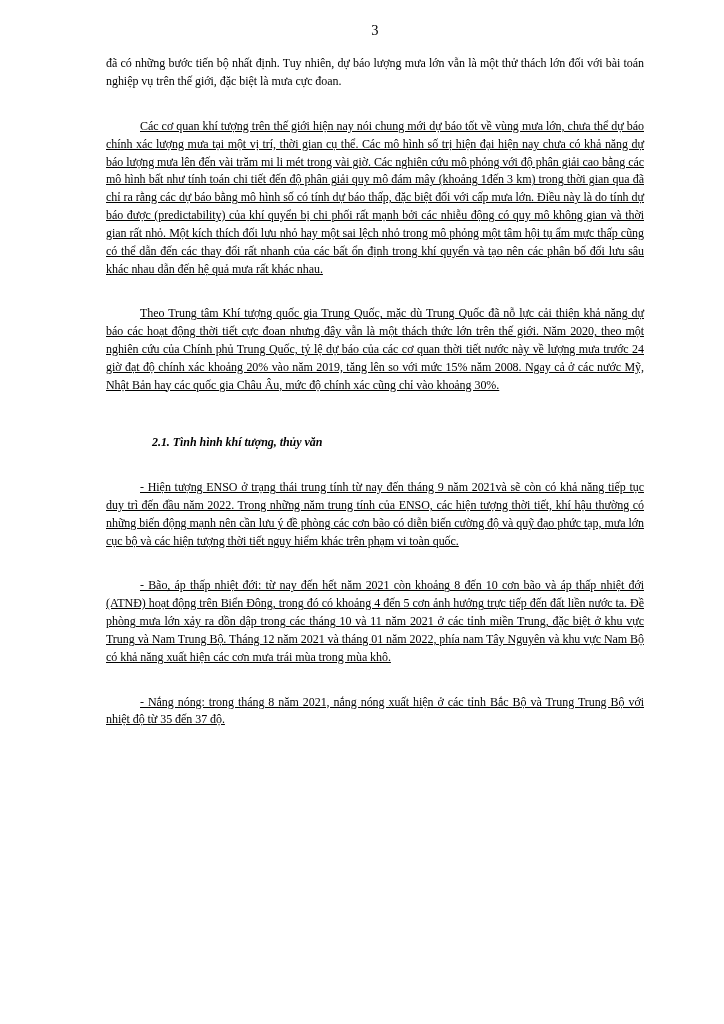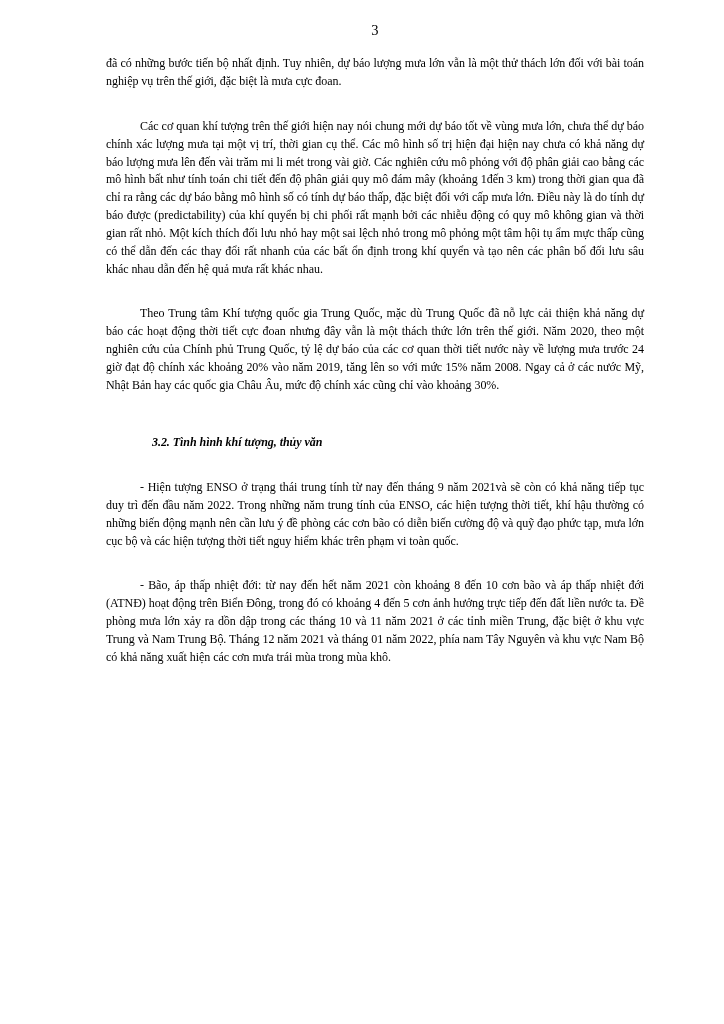--- a/index.html
+++ b/index.html
@@ -28,20 +28,21 @@
   .body-text p {
     margin: 8px;
     font-size: 12px;
     line-height: 1.485;
     text-align: justify;
     text-justify: inter-word;
     letter-spacing: -0.05px;
   }
   .indent {
     text-indent: 34px;
+    text-decoration: underline;
   }
   .heading {
     font-weight: bold;
     font-size: 15.3px;
     line-height: 1.485;
     margin: 0;
     text-indent: 34px;
   }
   .subheading {
     font-weight: bold;
@@ -72,30 +73,31 @@
 
     <div class="spacer-sm"></div>
 
     <p class="indent">Theo Trung tâm Khí tượng quốc gia Trung Quốc, mặc dù Trung Quốc đã nỗ lực cải thiện khả năng dự báo các hoạt động thời tiết cực đoan nhưng đây vẫn là một thách thức lớn trên thế giới. Năm 2020, theo một nghiên cứu của Chính phủ Trung Quốc, tỷ lệ dự báo của các cơ quan thời tiết nước này về lượng mưa trước 24 giờ đạt độ chính xác khoảng 20% vào năm 2019, tăng lên so với mức 15% năm 2008. Ngay cả ở các nước Mỹ, Nhật Bản hay các quốc gia Châu Âu, mức độ chính xác cũng chỉ vào khoảng 30%.</p>
 
     <div class="spacer-md"></div>
 
 
     <div class="spacer-sm"></div>
 
-    <p class="subheading">3.2. Tình hình khí tượng, thủy văn</p>
+    <p class="subheading">2.1. Tình hình khí tượng, thủy văn</p>
 
     <div class="spacer-sm"></div>
 
     <p class="indent">- Hiện tượng ENSO ở trạng thái trung tính từ nay đến tháng 9 năm 2021và sẽ còn có khả năng tiếp tục duy trì đến đầu năm 2022. Trong những năm trung tính của ENSO, các hiện tượng thời tiết, khí hậu thường có những biến động mạnh nên cần lưu ý đề phòng các cơn bão có diễn biến cường độ và quỹ đạo phức tạp, mưa lớn cục bộ và các hiện tượng thời tiết nguy hiểm khác trên phạm vi toàn quốc.</p>
 
     <div class="spacer-sm"></div>
 
     <p class="indent">- Bão, áp thấp nhiệt đới: từ nay đến hết năm 2021 còn khoảng 8 đến 10 cơn bão và áp thấp nhiệt đới (ATNĐ) hoạt động trên Biển Đông, trong đó có khoảng 4 đến 5 cơn ảnh hưởng trực tiếp đến đất liền nước ta. Đề phòng mưa lớn xảy ra dồn dập trong các tháng 10 và 11 năm 2021 ở các tỉnh miền Trung, đặc biệt ở khu vực Trung và Nam Trung Bộ. Tháng 12 năm 2021 và tháng 01 năm 2022, phía nam Tây Nguyên và khu vực Nam Bộ có khả năng xuất hiện các cơn mưa trái mùa trong mùa khô.</p>
 
     <div class="spacer-sm"></div>
 
+    <p class="indent">- Nắng nóng: trong tháng 8 năm 2021, nắng nóng xuất hiện ở các tỉnh Bắc Bộ và Trung Trung Bộ với nhiệt độ từ 35 đến 37 độ.</p>
 
     <div class="spacer-sm"></div>
 
 
   </div>
 </div>
 
 </body></html>

